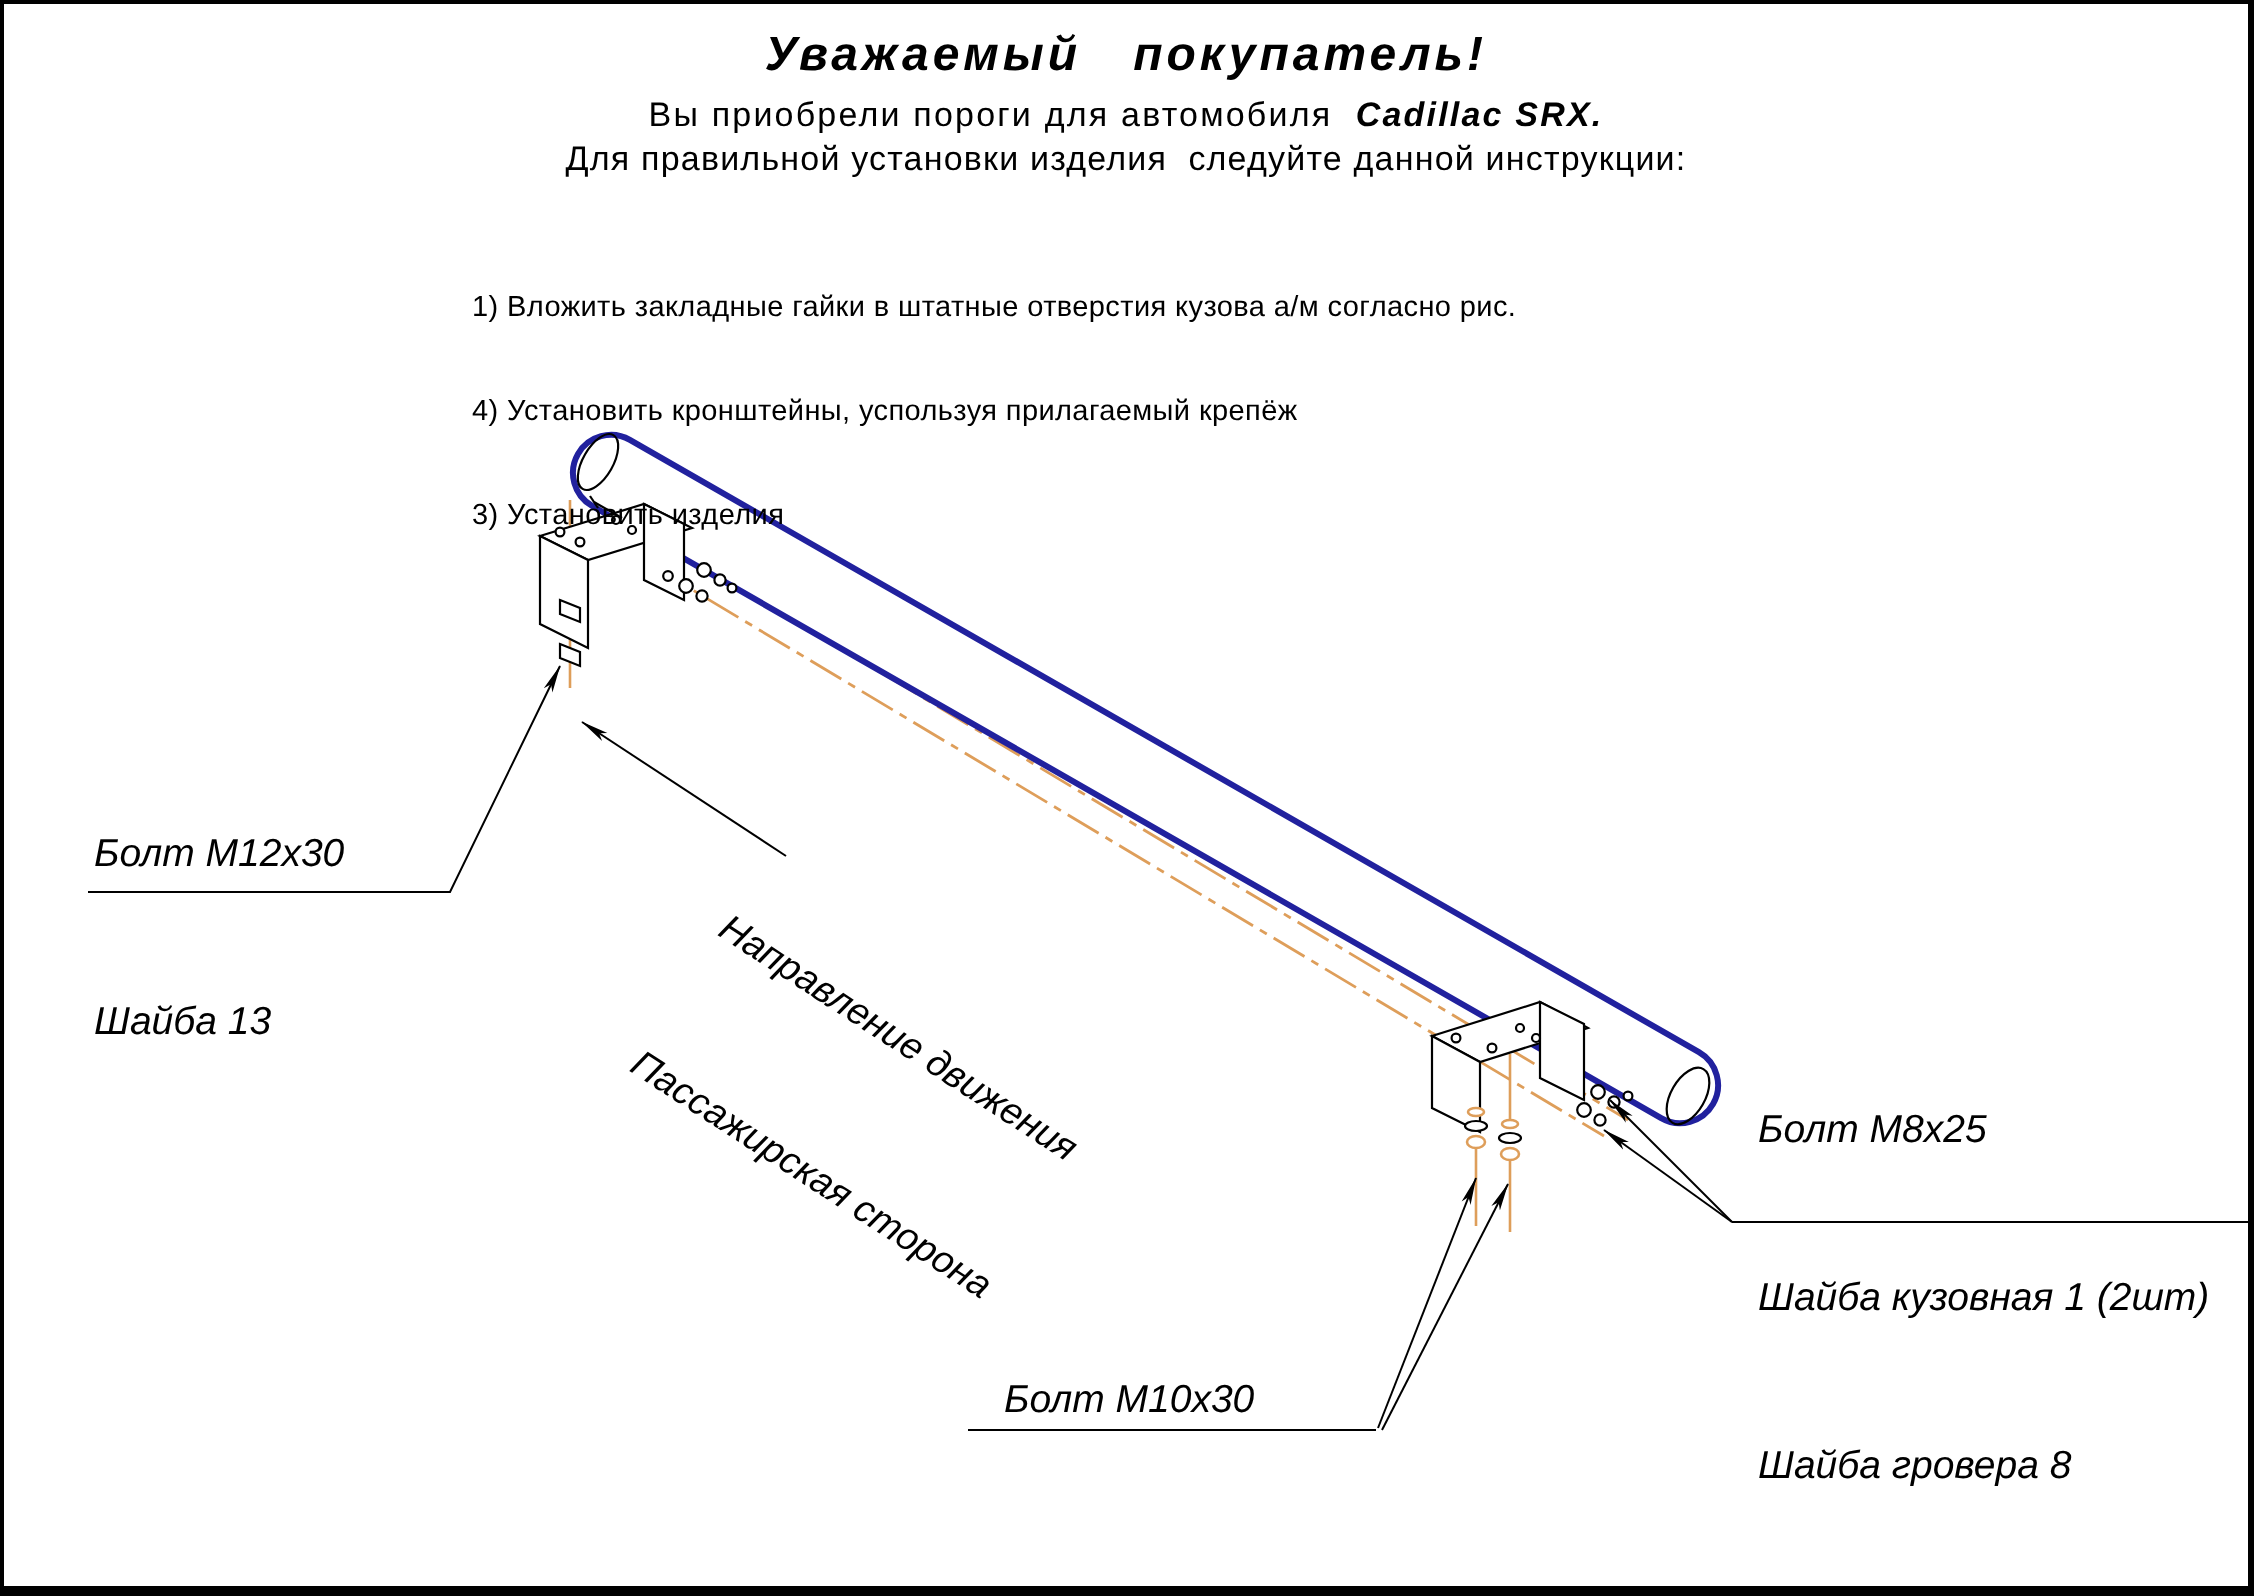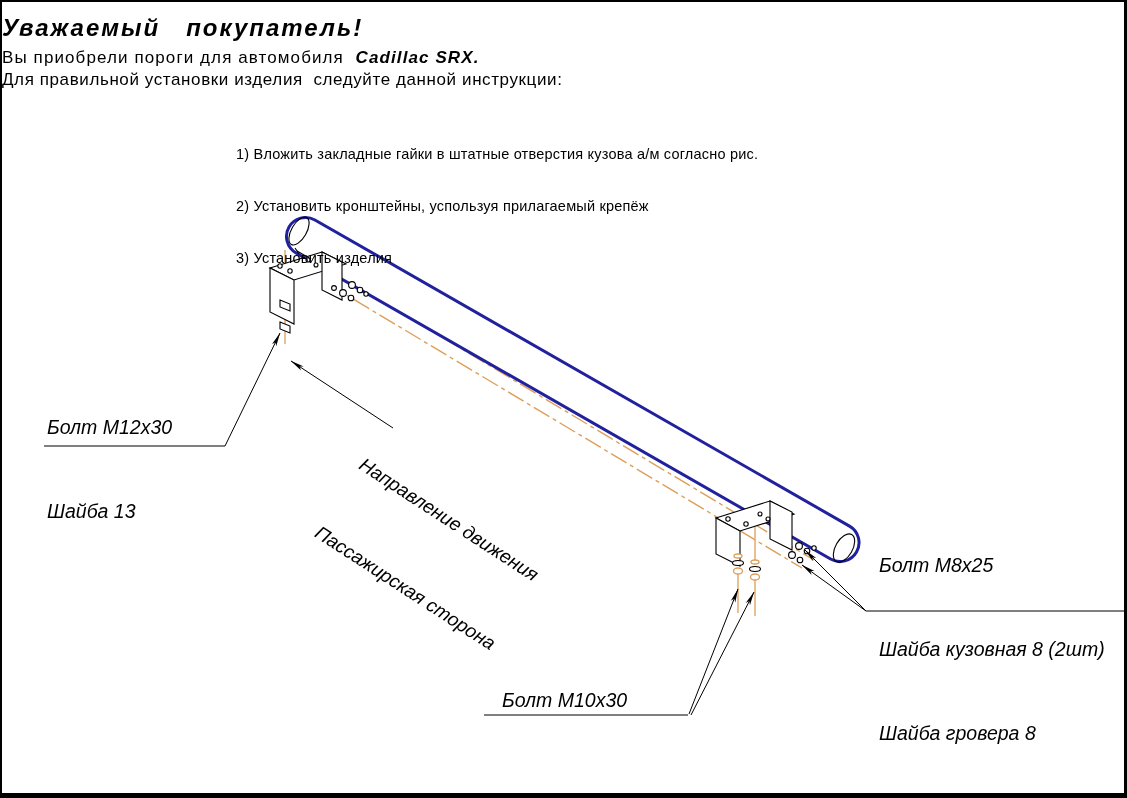--- a/index.html
+++ b/index.html
@@ -11,21 +11,21 @@
   html,body{margin:0;padding:0;background:#888;}
   .page{
     position:relative;width:1127px;height:798px;box-sizing:border-box;
     background:var(--c-page_bg);
     border-top:2px solid #000;border-left:2px solid #000;
     border-right:3px solid #000;border-bottom:5px solid #000;
     overflow:hidden;
     font-family:"Liberation Sans",sans-serif;color:#000;
   }
   .abs{position:absolute;}
-  .hdr{left:0;right:0;text-align:left;white-space:pre;}
+  .hdr{left:0;right:0;text-align:center;white-space:pre;}
   .hdr-title{top:12px;font-size:24px;font-weight:bold;font-style:italic;letter-spacing:2px;}
   .hdr-sub{top:46px;font-size:17px;letter-spacing:1.1px;}
   .hdr-sub b{font-style:italic;}
   .hdr-sub2{top:68px;font-size:17px;letter-spacing:0.6px;}
   .steps{left:202px;top:109px;font-size:14.5px;line-height:17.4px;letter-spacing:0.2px;white-space:pre;margin-left:32px;}
   .cad{font-style:italic;font-size:19.5px;line-height:28px;white-space:pre;}
   .callout-left{left:45px;top:355px;}
   .callout-right{left:877px;top:493px;}
   .callout-bottom{left:500px;top:628px;}
   .callout-dir{left:396px;top:404px;transform:rotate(33deg);transform-origin:0 0;font-size:19px;line-height:27px;}
@@ -123,32 +123,32 @@
       <path class="ldr" d="M864,609 L800,563" marker-end="url(#arr)"></path>
     </g>
   </svg>
 
   <div class="abs hdr hdr-title">Уважаемый   покупатель!</div>
   <div class="abs hdr hdr-sub"><span>Вы приобрели пороги для автомобиля  </span><b>Cadillac SRX.</b></div>
   <div class="abs hdr hdr-sub2">Для правильной установки изделия  следуйте данной инструкции:</div>
 
   <div class="abs steps">
     <div>1) Вложить закладные гайки в штатные отверстия кузова а/м согласно рис.</div>
-    <div>2) Установить кронштейны, успользуя прилагаемый крепёж</div>
+    <div>4) Установить кронштейны, успользуя прилагаемый крепёж</div>
     <div>3) Установить изделия</div>
   </div>
 
   <div class="abs cad callout-left">
     <div>Болт М12х30</div>
     <div>Шайба 13</div>
   </div>
 
   <div class="abs cad callout-right">
     <div>Болт М8х25</div>
-    <div>Шайба кузовная 8 (2шт)</div>
+    <div>Шайба кузовная 1 (2шт)</div>
     <div>Шайба гровера 8</div>
     
   </div>
 
   <div class="abs cad callout-bottom">
     <div>Болт М10х30</div>
     
   </div>
 
   <div class="abs cad callout-dir">

